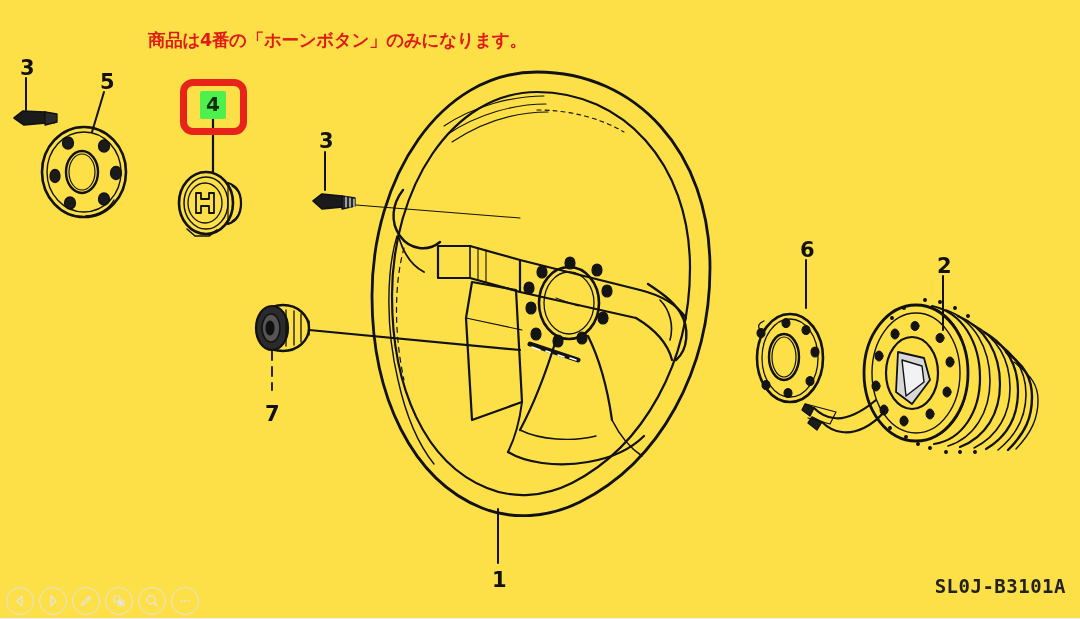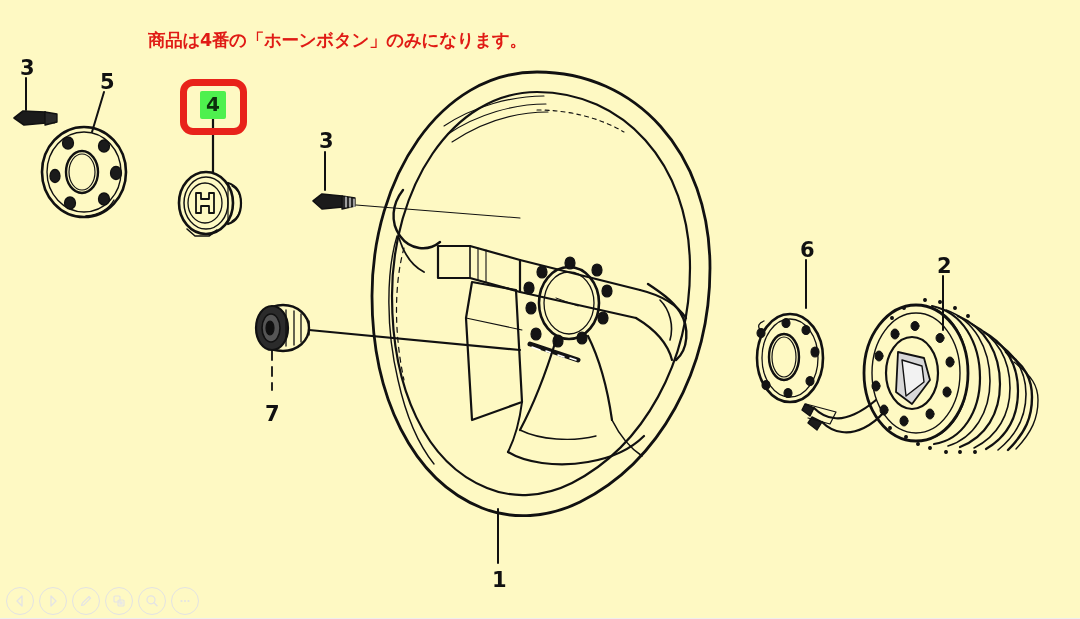--- a/index.html
+++ b/index.html
@@ -13,21 +13,21 @@
     position: relative;
     overflow: hidden;
     font-family: "Liberation Sans", sans-serif;
   }
 
   #page {
     position: absolute;
     left: 0; top: 0;
     width: 1080px;
     height: 619px;
-    background: #fef9c3;
+    background: #fde047;
     overflow: hidden;
   }
 
   
   .annotation-note {
     position: absolute;
     left: 148px;
     top: 32px;
     font-family: "DejaVu Sans", sans-serif;
     font-size: 17.5px;
@@ -343,20 +343,21 @@
 
   <div class="callout" style="left:20px;  top:58px;">3</div>
   <div class="callout" style="left:100px; top:72px;">5</div>
   <div class="callout on-chip" style="left:206px; top:94px;">4</div>
   <div class="callout" style="left:319px; top:131px;">3</div>
   <div class="callout" style="left:800px; top:240px;">6</div>
   <div class="callout" style="left:937px; top:256px;">2</div>
   <div class="callout" style="left:265px; top:404px;">7</div>
   <div class="callout" style="left:492px; top:570px;">1</div>
 
+  <div class="part-code">SL0J-B3101A</div>
 
   <div class="toolbar">
 
     <div class="tool-btn">
       <svg width="14" height="14" viewBox="0 0 14 14">
         <path d="M9 2 L4 7 L9 12 Z" fill="none" stroke="#e4e4e4" stroke-width="1.3" stroke-linejoin="round"></path>
       </svg>
     </div>
 
     <div class="tool-btn">

